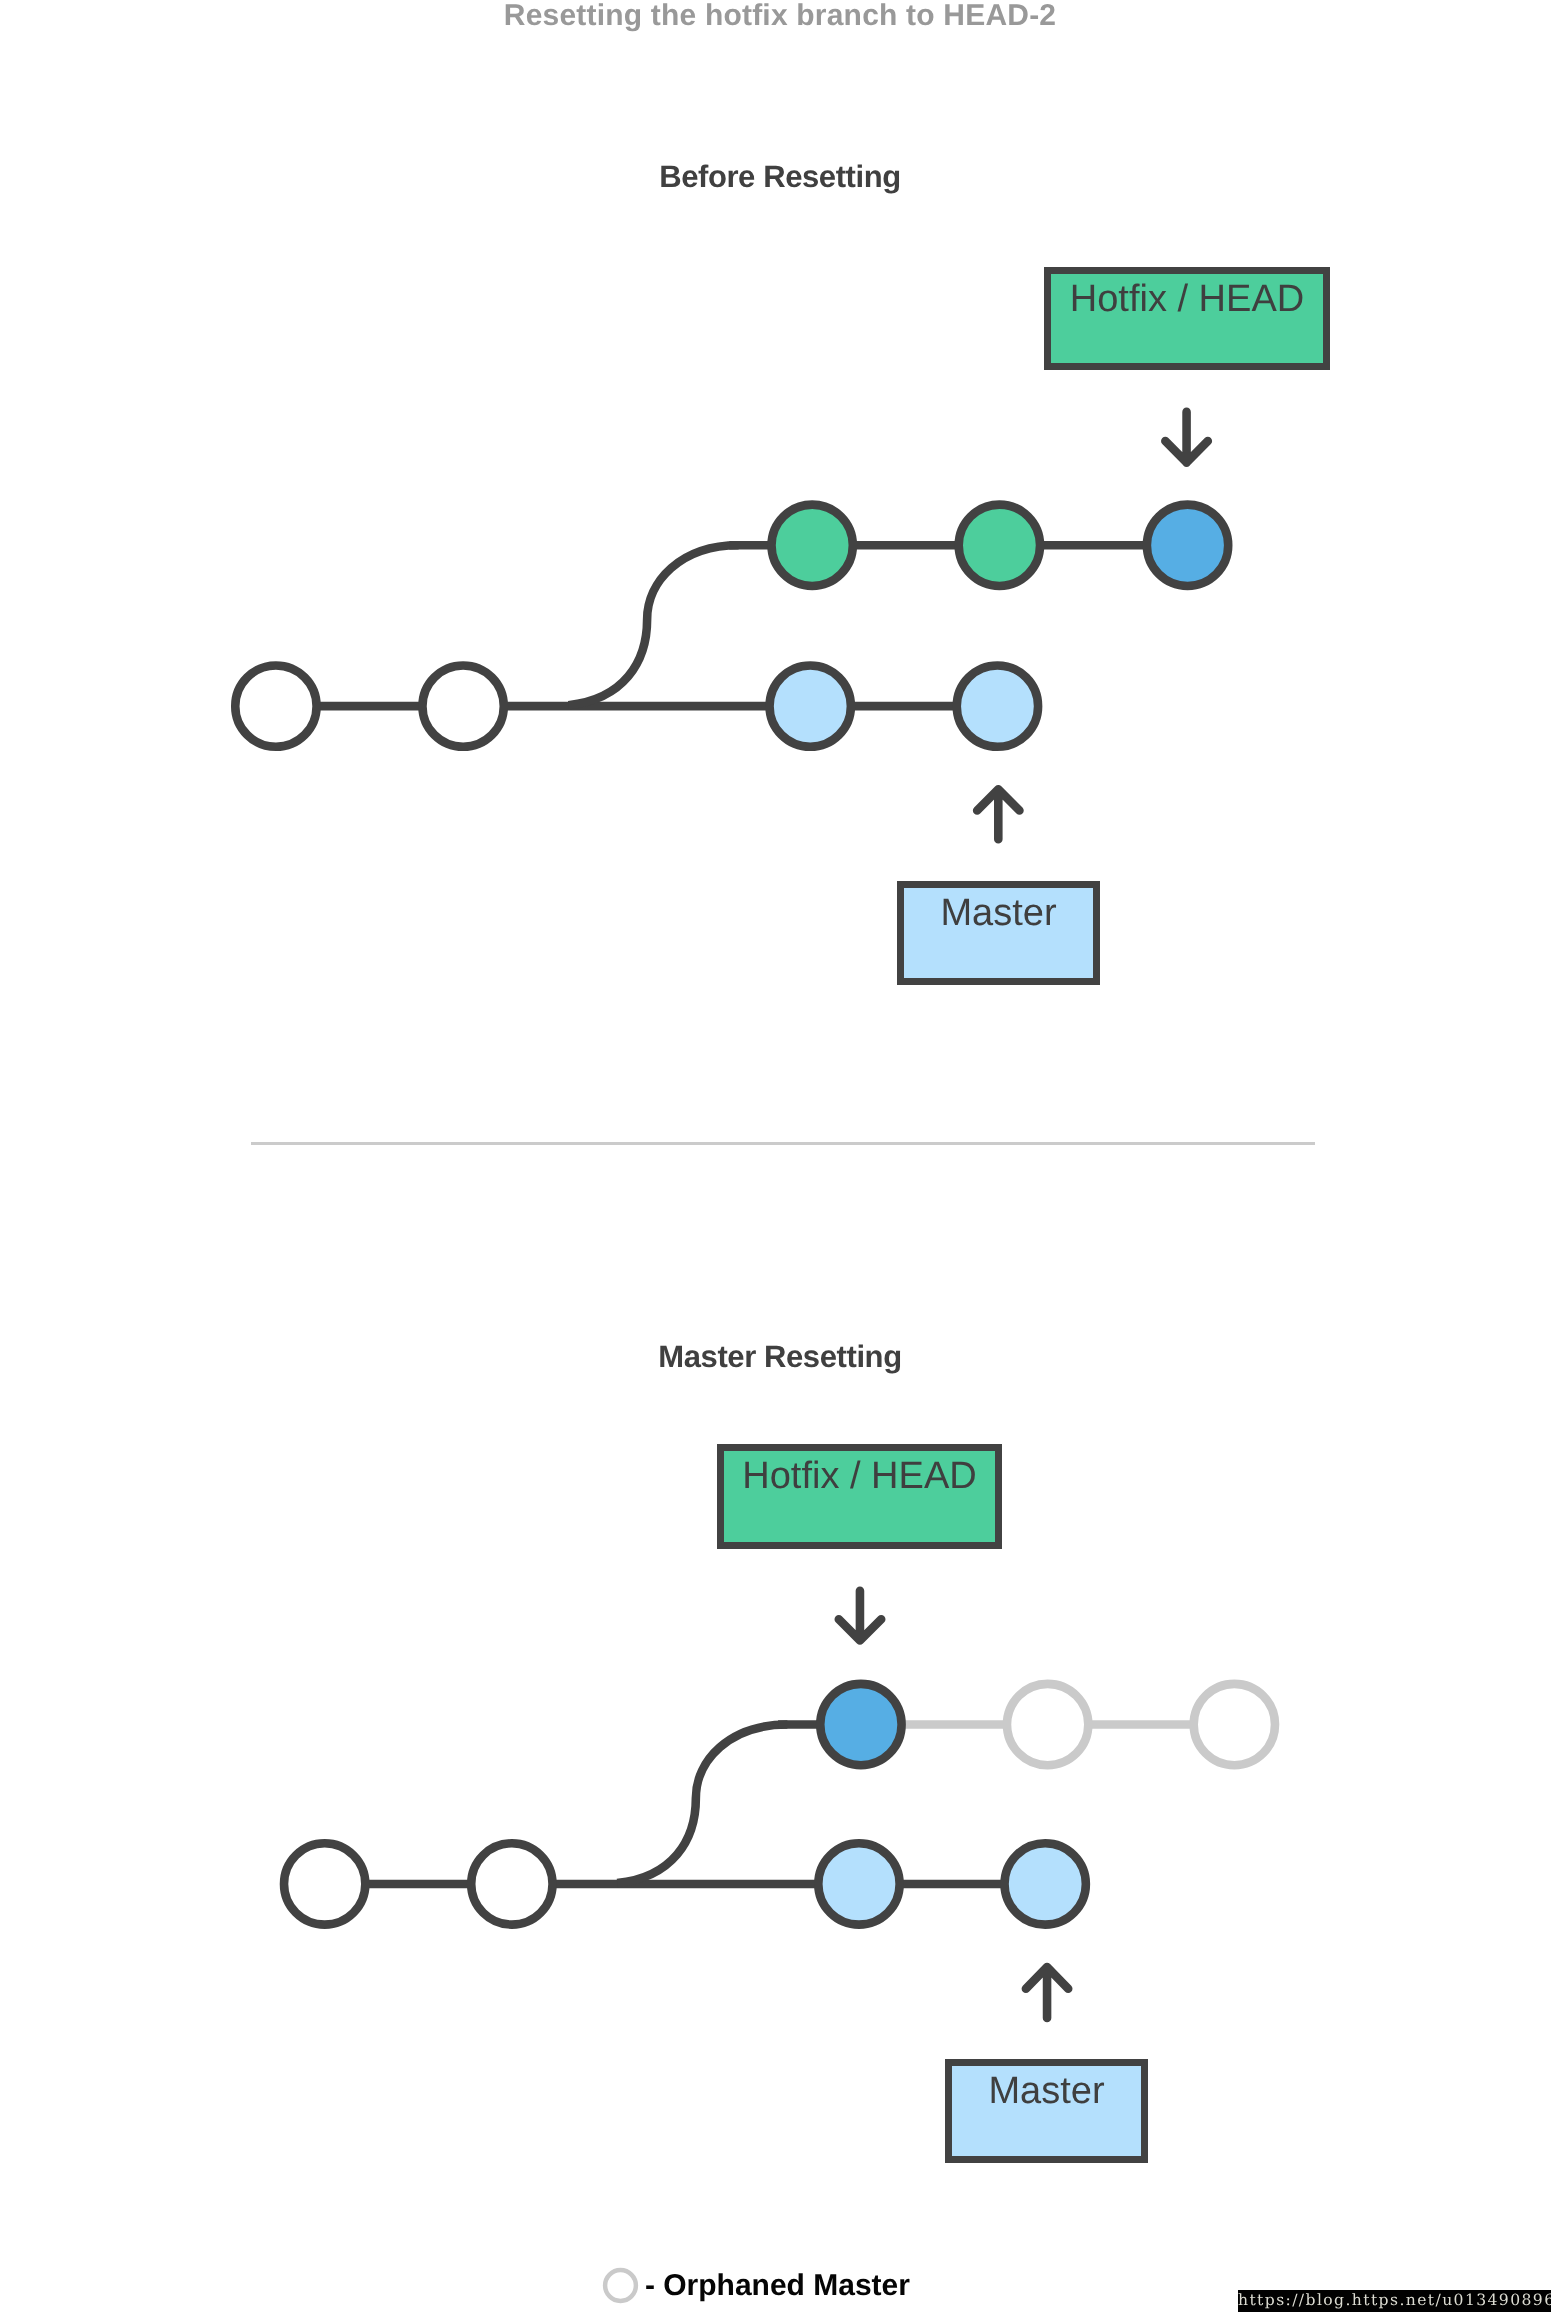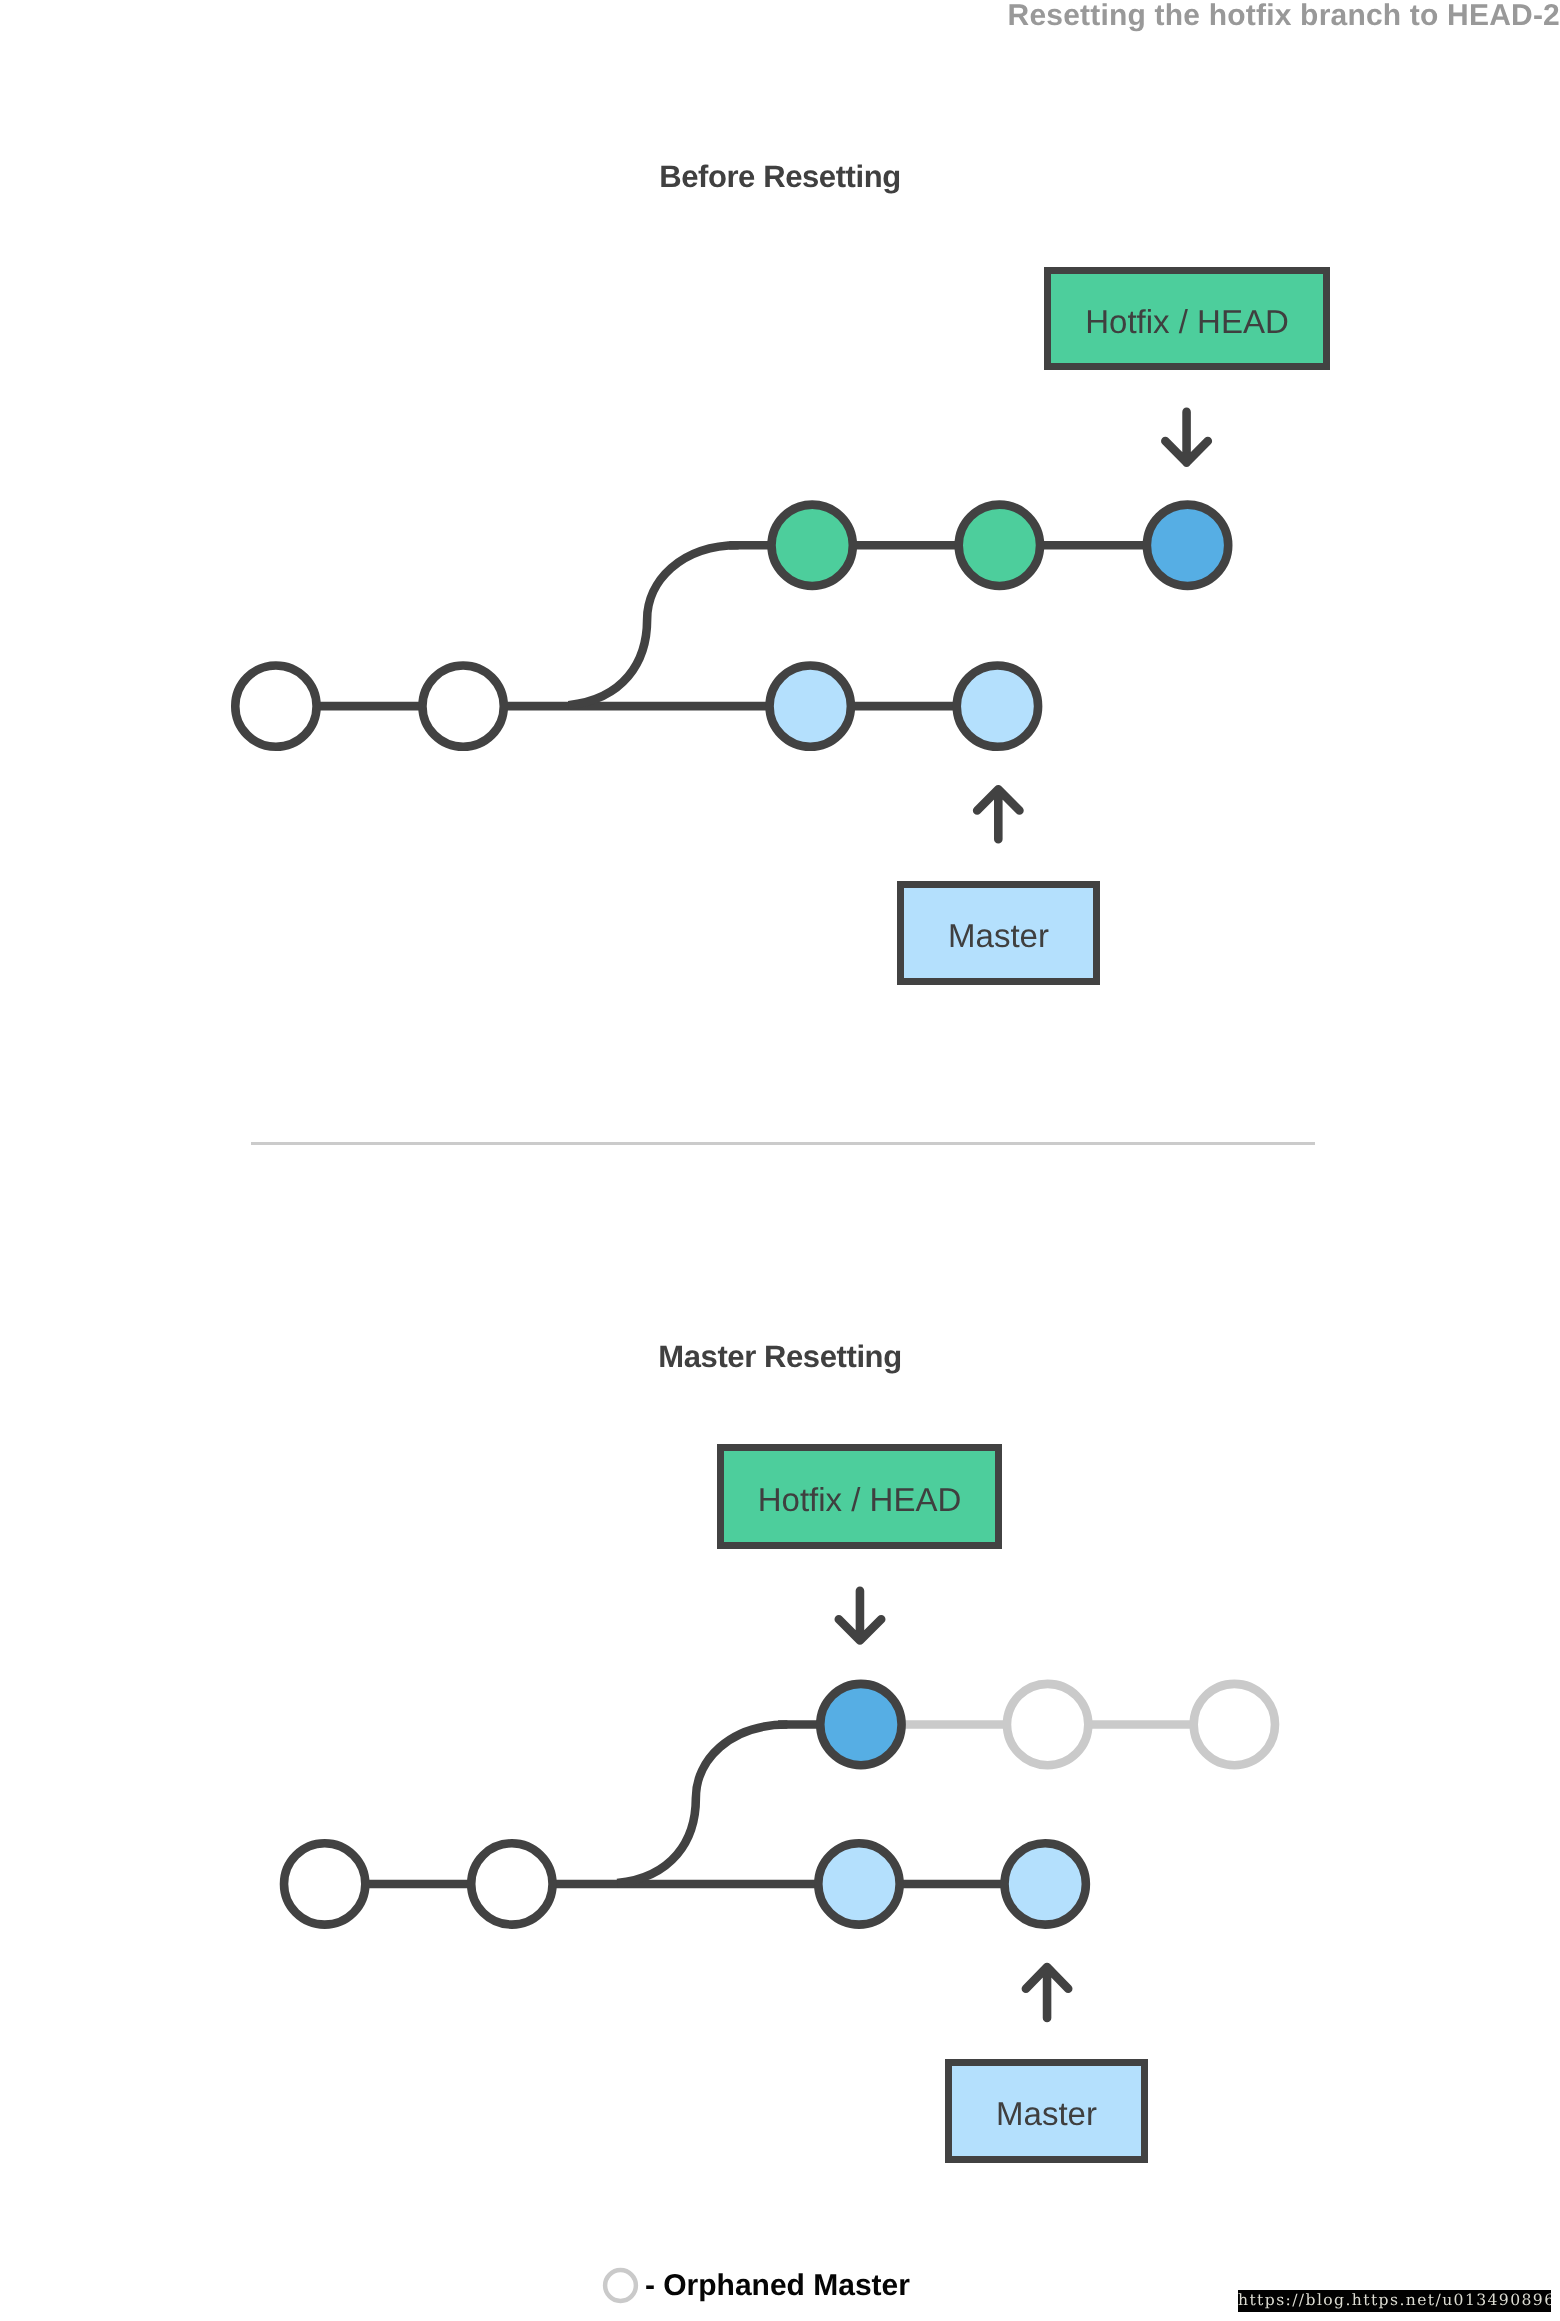--- a/index.html
+++ b/index.html
@@ -2,30 +2,30 @@
 <html><head>
 <meta charset="utf-8">
 <title>Resetting the hotfix branch to HEAD-2</title>
 <style>
   html,body{margin:0;padding:0;background:#ffffff;}
   body{width:1560px;height:2321px;position:relative;overflow:hidden;
        font-family:"Liberation Sans",sans-serif;
        -webkit-font-smoothing:antialiased;text-rendering:geometricPrecision;}
   #page{position:absolute;left:0;top:0;width:1560px;height:2321px;background:#fff;
         transform:translateZ(0);will-change:transform;opacity:0.99999;}
-  .t-title{position:absolute;left:0;top:1px;width:1560px;text-align:right;
+  .t-title{position:absolute;left:0;top:1px;width:1560px;text-align:center;
            font-size:30px;font-weight:bold;color:#999999;letter-spacing:0.2px;
            line-height:30px;}
   .t-heading{position:absolute;left:0;width:1560px;text-align:center;
              font-size:31px;font-weight:bold;color:#404040;letter-spacing:-0.4px;
              line-height:31px;}
   .divider{position:absolute;background:#cbcbcb;height:2.9px;}
   .boxlabel{position:absolute;box-sizing:border-box;border:7.8px solid #424242;
-            display:flex;align-items:center;justify-content:center;
-            font-size:33px;color:#3f3f3f;font-weight:400;letter-spacing:0px;
+            display:flex;justify-content:center;
+            font-size:38px;color:#3f3f3f;font-weight:400;letter-spacing:0px;
             line-height:1;padding-top:5.9px;}
   .legend{position:absolute;display:flex;align-items:center;}
   .legend-text{font-size:30px;font-weight:bold;color:#050505;letter-spacing:0px;
                white-space:nowrap;line-height:29px;}
   .wm{position:absolute;background:#000000;color:#dcdcd2;
       font-family:"DejaVu Serif",serif;font-size:15.6px;letter-spacing:1.4px;
       line-height:21.5px;
       white-space:nowrap;text-align:center;overflow:hidden;}
   svg.layer{position:absolute;left:0;top:0;overflow:visible;}
 </style>

